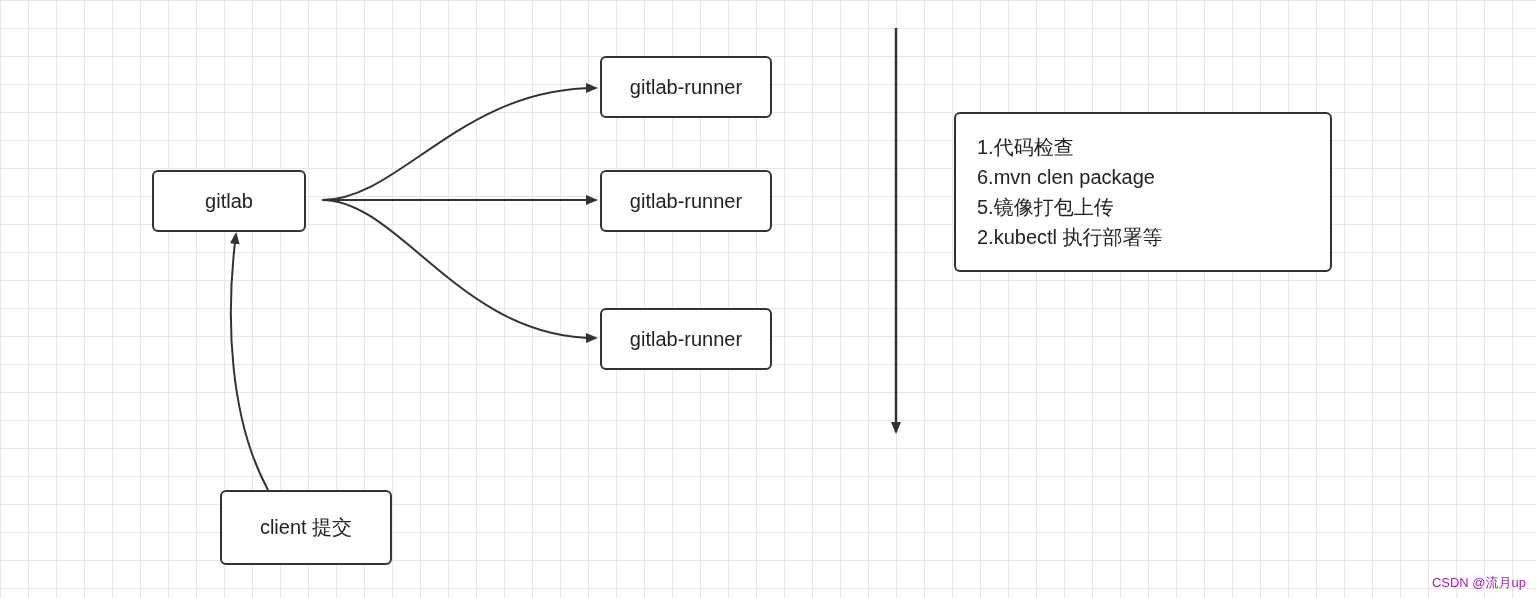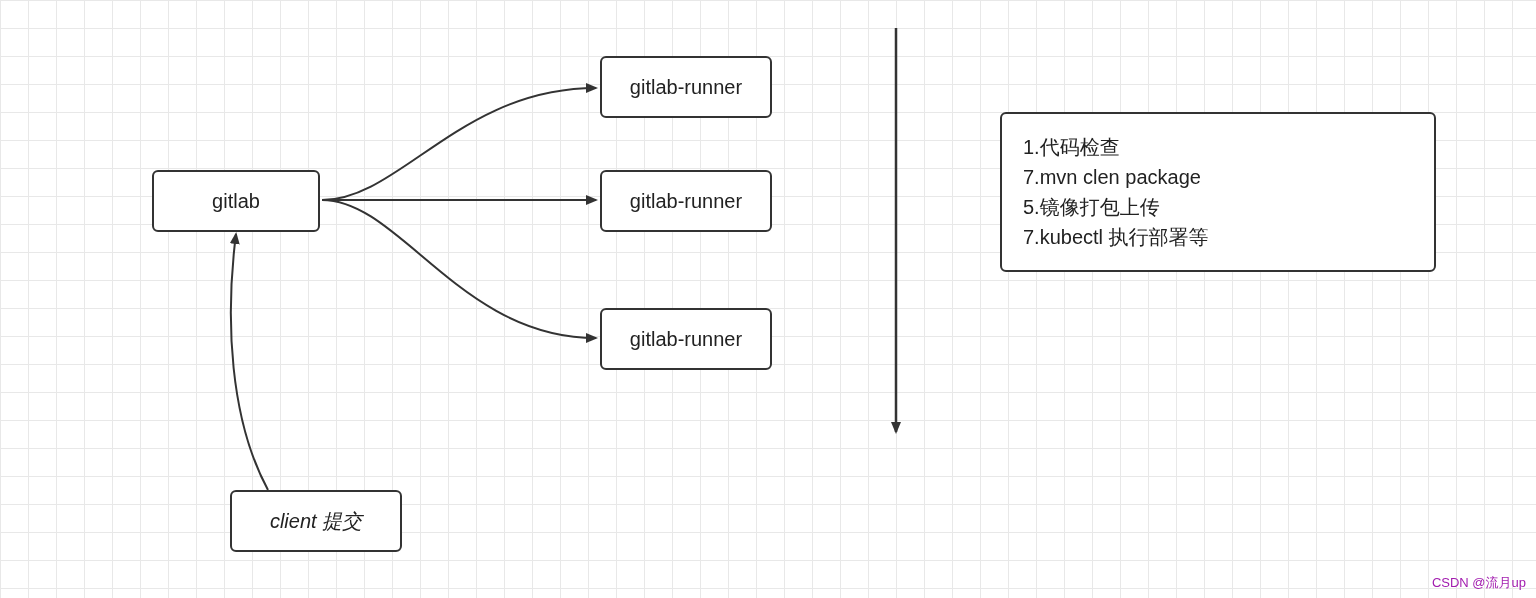--- a/index.html
+++ b/index.html
@@ -77,40 +77,40 @@
 
   <path d="M322,200 C400,200 460,88 596,88" stroke="#333" stroke-width="2" fill="none" marker-end="url(#arrowhead)"></path>
 
   <line x1="322" y1="200" x2="596" y2="200" stroke="#333" stroke-width="2" marker-end="url(#arrowhead)"></line>
 
   <path d="M322,200 C400,200 460,338 596,338" stroke="#333" stroke-width="2" fill="none" marker-end="url(#arrowhead)"></path>
 
   <path d="M268,490 C230,420 225,320 236,234" stroke="#333" stroke-width="2" fill="none" marker-end="url(#arrowhead)"></path>
 </svg>
 
-<div class="node" style="left:152px; top:170px; width:168px; height:62px;">
+<div class="node" style="left:152px; top:170px; width:154px; height:62px;">
   <span>gitlab</span>
 </div>
 
 <div class="node" style="left:600px; top:56px; width:172px; height:62px;">
   <span>gitlab-runner</span>
 </div>
 
 <div class="node" style="left:600px; top:170px; width:172px; height:62px;">
   <span>gitlab-runner</span>
 </div>
 
 <div class="node" style="left:600px; top:308px; width:172px; height:62px;">
   <span>gitlab-runner</span>
 </div>
 
-<div class="node" style="left:230px; top:490px; width:172px; height:62px;font-style:italic;">
+<div class="node" style="left:220px; top:490px; width:172px; height:75px;">
   <span>client 提交</span>
 </div>
 
-<div class="steps-box" style="left:1000px; top:112px; width:436px;padding-left:21px;">
+<div class="steps-box" style="left:954px; top:112px; width:378px;padding-left:21px;">
   <div>1.代码检查</div>
-  <div>7.mvn clen package</div>
+  <div>6.mvn clen package</div>
   <div>5.镜像打包上传</div>
-  <div>7.kubectl 执行部署等</div>
+  <div>2.kubectl 执行部署等</div>
 </div>
 
 <div class="watermark">CSDN @流月up</div>
 
 </body></html>

